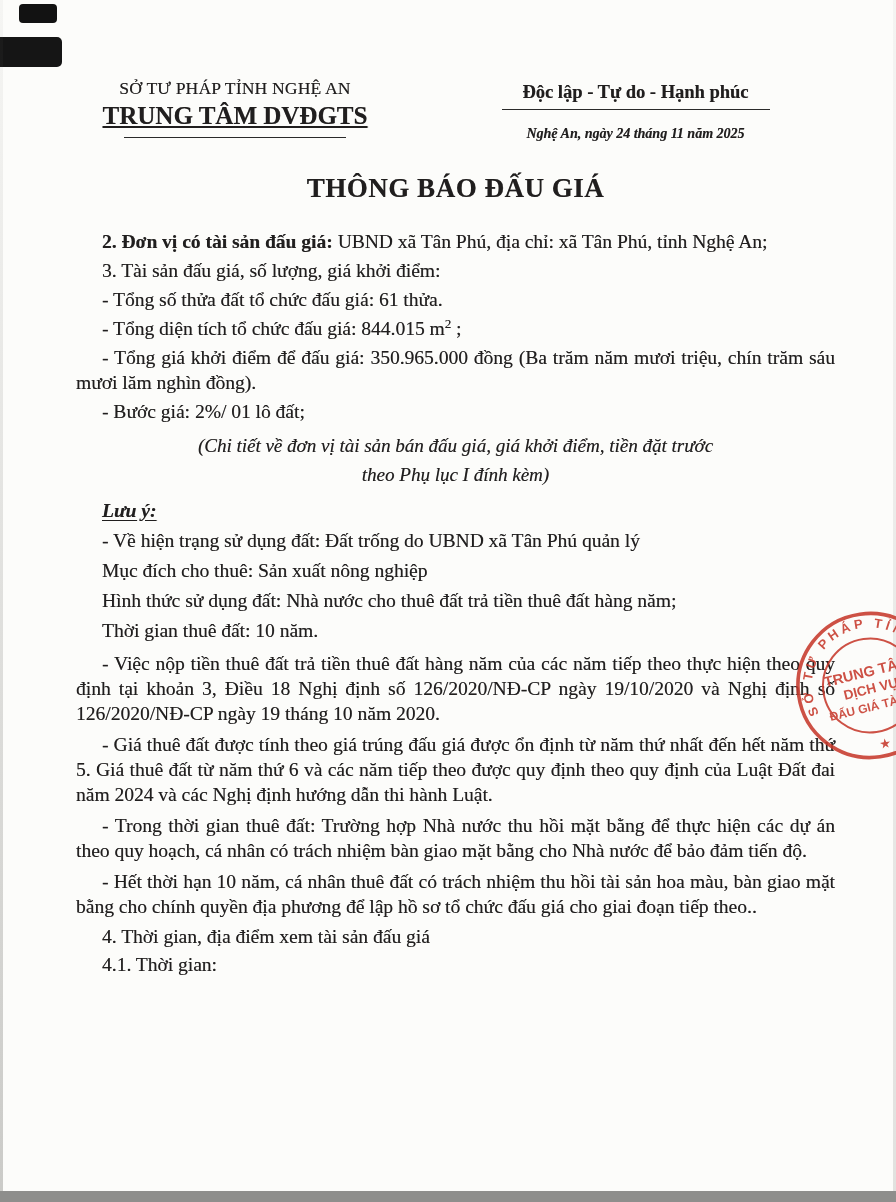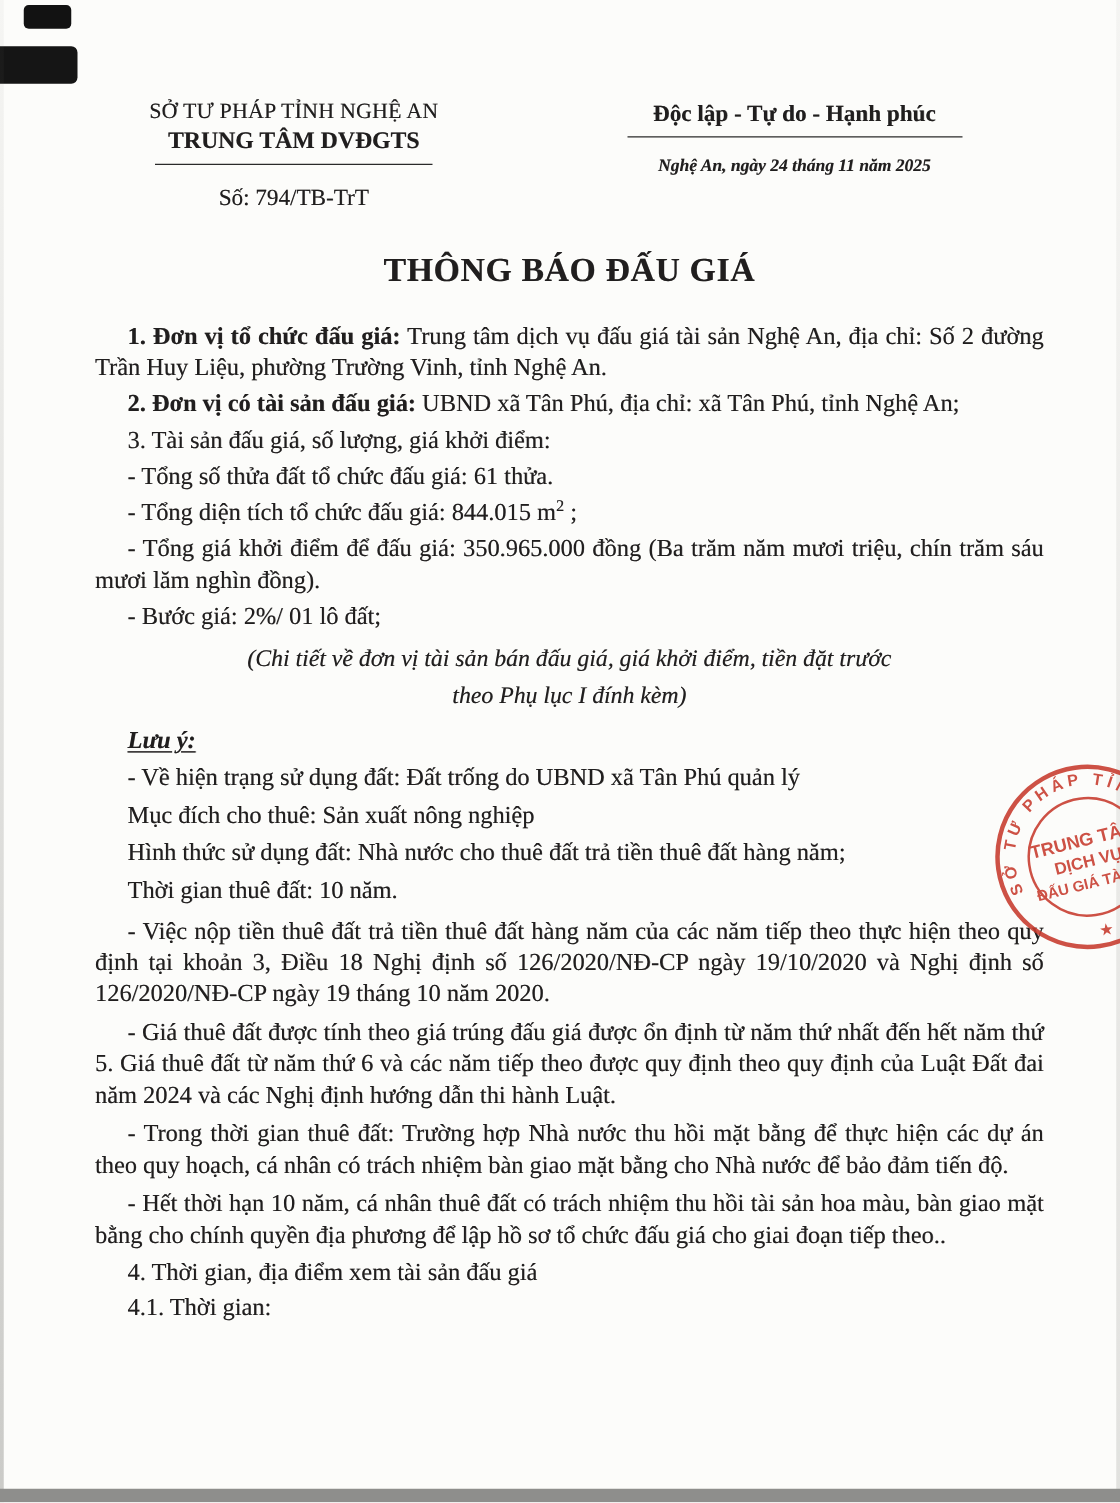--- a/index.html
+++ b/index.html
@@ -41,21 +41,21 @@
   }
   .content {
     position: absolute; left: 0; top: 0; width: 896px;
     padding: 78px 61px 0 76px;
   }
   
   .hdr { display: flex; align-items: flex-start; }
   .hdr-left { width: 318px; text-align: center; flex: none; }
   .hdr-right { flex: 1; margin-left: 42px; text-align: center; }
   .org-parent { font-size: 17.5px; letter-spacing: 0.2px; white-space: nowrap; }
-  .org-name { font-size: 19px; font-weight: bold; margin-top: 3px; white-space: nowrap; }
+  .org-name { font-size: 25px; font-weight: bold; margin-top: 3px; white-space: nowrap; text-decoration: underline; }
   .rule-left { width: 222px; border-top: 1.6px solid #2a2a2a; margin: 7px auto 0 auto; }
   .doc-number { font-size: 18.5px; margin-top: 17px; white-space: nowrap; }
   .national-title { font-size: 17.5px; font-weight: bold; white-space: nowrap; }
   .national-motto { font-size: 18.5px; font-weight: bold; margin-top: 4px; white-space: nowrap; }
   .rule-right { width: 268px; border-top: 1.6px solid #2a2a2a; margin: 6px auto 0 auto; }
   .place-date { font-size: 14px; font-style: italic; font-weight: 600; margin-top: 16px; white-space: nowrap; }
   
   .doc-title {
     text-align: center; font-size: 27px; font-weight: bold;
     letter-spacing: 0.5px; margin-top: 31px;
@@ -99,34 +99,32 @@
   <div class="edge-left"></div>
   <div class="edge-right"></div>
 
   <div class="content">
 
     <div class="hdr">
       <div class="hdr-left">
         <div class="org-parent">SỞ TƯ PHÁP TỈNH NGHỆ AN</div>
         <div class="org-name">TRUNG TÂM DVĐGTS</div>
         <div class="rule-left"></div>
-        <div class="doc-number">Số: 794/TB-TrT</div>
       </div>
       <div class="hdr-right">
         <div class="national-motto">Độc lập - Tự do - Hạnh phúc</div>
         <div class="rule-right"></div>
         <div class="place-date">Nghệ An, ngày 24 tháng 11 năm 2025</div>
       </div>
     </div>
 
     <div class="doc-title">THÔNG BÁO ĐẤU GIÁ</div>
 
     <div class="body">
 
-      <div class="p"><span class="b">1. Đơn vị tổ chức đấu giá:</span><span> Trung tâm dịch vụ đấu giá tài sản Nghệ An, địa chỉ: Số 2 đường Trần Huy Liệu, phường Trường Vinh, tỉnh Nghệ An.</span></div>
 
       <div class="p"><span class="b">2. Đơn vị có tài sản đấu giá:</span><span> UBND xã Tân Phú, địa chỉ: xã Tân Phú, tỉnh Nghệ An;</span></div>
 
       <div class="line h-bold">3. Tài sản đấu giá, số lượng, giá khởi điểm:</div>
 
       <div class="line">- Tổng số thửa đất tổ chức đấu giá: 61 thửa.</div>
 
       <div class="line"><span>- Tổng diện tích tổ chức đấu giá: 844.015 m</span><span class="sup">2</span><span> ;</span></div>
 
       <div class="p">- Tổng giá khởi điểm để đấu giá: 350.965.000 đồng (Ba trăm năm mươi triệu, chín trăm sáu mươi lăm nghìn đồng).</div>

